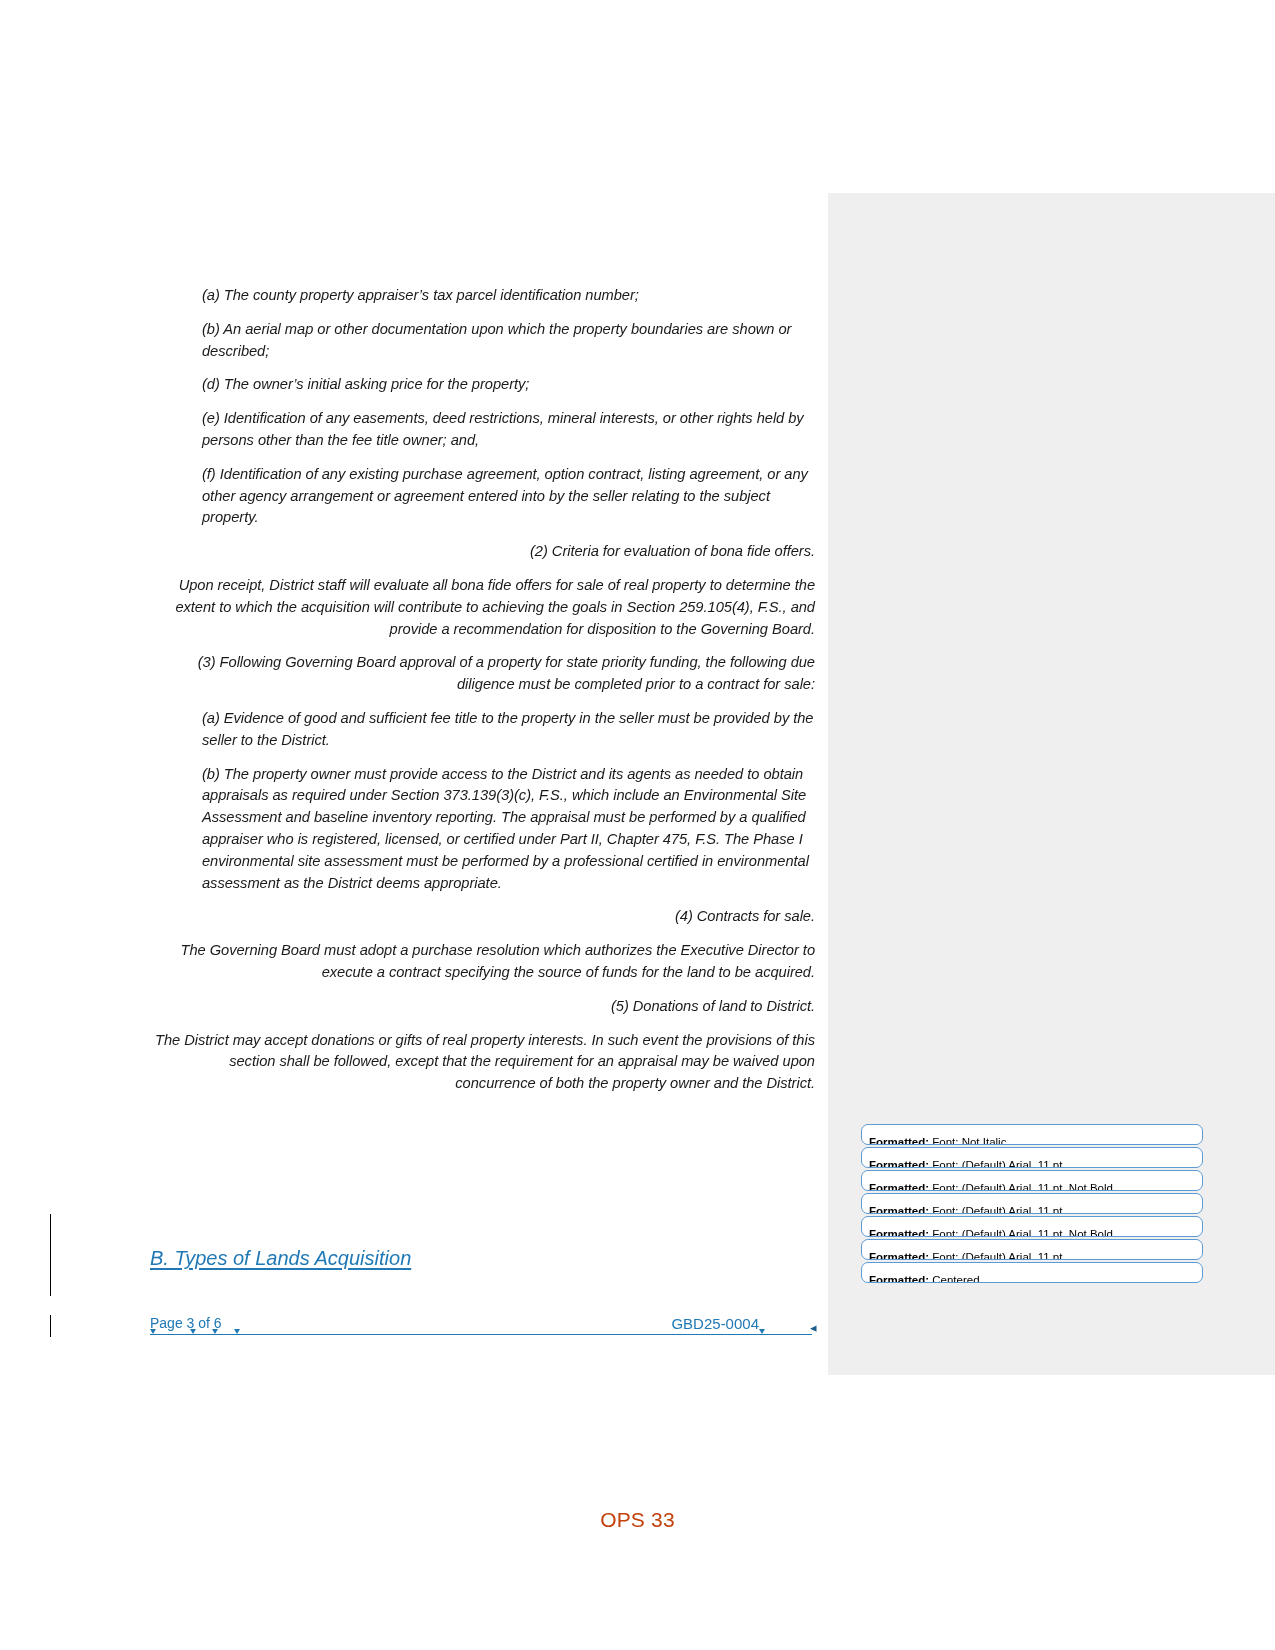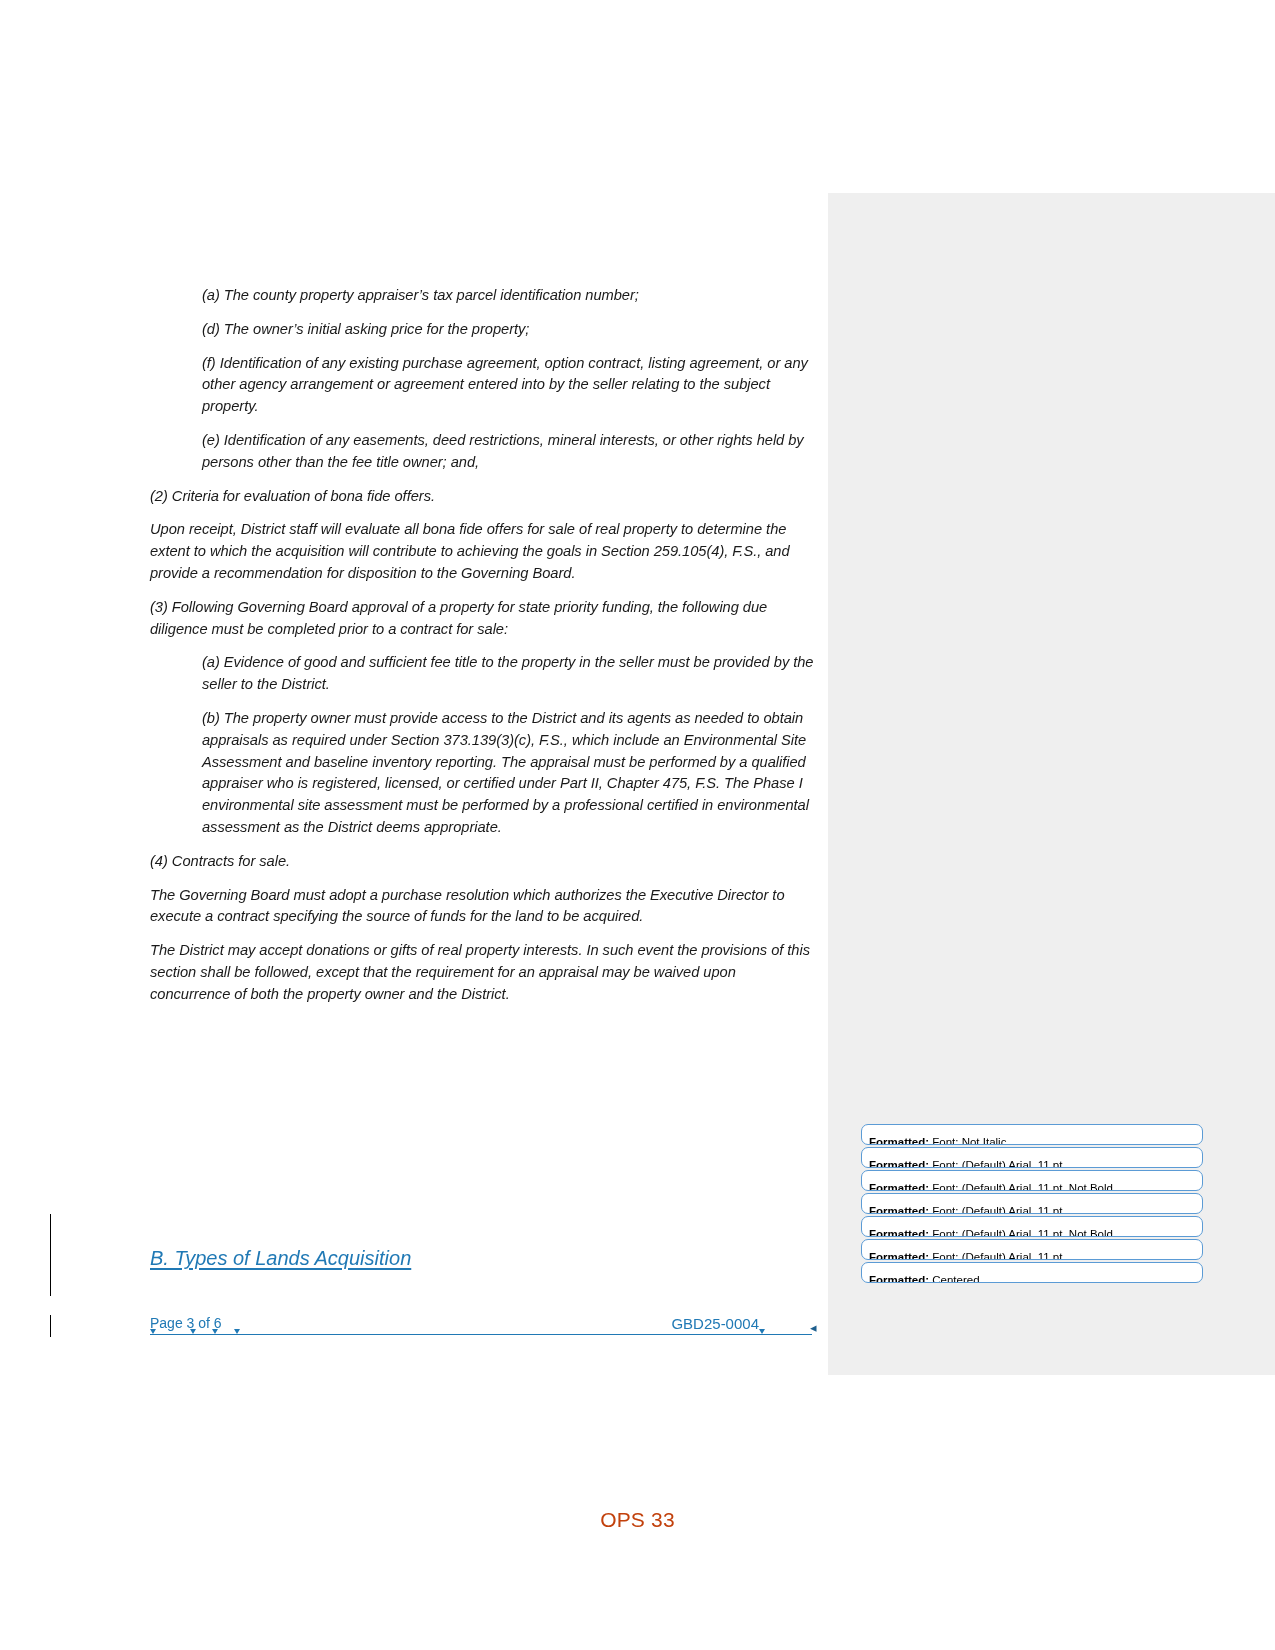--- a/index.html
+++ b/index.html
@@ -48,21 +48,21 @@
     line-height: 21.8px;
     color: #1a1a1a;
     margin: 0 0 12px 0;
     text-align: left;
     letter-spacing: -0.05px;
   }
   .para.indent {
     margin-left: 52px;
     width: 613px;
   }
-  .para.flush { margin-left: 0; }
+  .para.flush { margin-left: 0; text-align: right; }
 
   
   #heading-b {
     position: absolute;
     left: 150px;
     top: 1248px;
     font-size: 20px;
     line-height: 21px;
     color: #2079b5;
     text-decoration: underline;
@@ -167,30 +167,32 @@
 
 <div id="page-sheet">
 
   <div id="comment-pane"></div>
 
   <div class="change-bar" id="change-bar-1"></div>
   <div class="change-bar" id="change-bar-2"></div>
 
   <div id="doc-body">
       <p class="para indent">(a) The county property appraiser’s tax parcel identification number;</p>
+      <p class="para indent">(b) An aerial map or other documentation upon which the property boundaries are shown or described;</p>
       <p class="para indent">(d) The owner’s initial asking price for the property;</p>
+      <p class="para indent">(e) Identification of any easements, deed restrictions, mineral interests, or other rights held by persons other than the fee title owner; and,</p>
       <p class="para indent">(f) Identification of any existing purchase agreement, option contract, listing agreement, or any other agency arrangement or agreement entered into by the seller relating to the subject property.</p>
-      <p class="para indent">(e) Identification of any easements, deed restrictions, mineral interests, or other rights held by persons other than the fee title owner; and,</p>
       <p class="para flush">(2) Criteria for evaluation of bona fide offers.</p>
       <p class="para flush">Upon receipt, District staff will evaluate all bona fide offers for sale of real property to determine the extent to which the acquisition will contribute to achieving the goals in Section 259.105(4), F.S., and provide a recommendation for disposition to the Governing Board.</p>
       <p class="para flush">(3) Following Governing Board approval of a property for state priority funding, the following due diligence must be completed prior to a contract for sale:</p>
       <p class="para indent">(a) Evidence of good and sufficient fee title to the property in the seller must be provided by the seller to the District.</p>
       <p class="para indent">(b) The property owner must provide access to the District and its agents as needed to obtain appraisals as required under Section 373.139(3)(c), F.S., which include an Environmental Site Assessment and baseline inventory reporting. The appraisal must be performed by a qualified appraiser who is registered, licensed, or certified under Part II, Chapter 475, F.S. The Phase I environmental site assessment must be performed by a professional certified in environmental assessment as the District deems appropriate.</p>
       <p class="para flush">(4) Contracts for sale.</p>
       <p class="para flush">The Governing Board must adopt a purchase resolution which authorizes the Executive Director to execute a contract specifying the source of funds for the land to be acquired.</p>
+      <p class="para flush">(5) Donations of land to District.</p>
       <p class="para flush">The District may accept donations or gifts of real property interests. In such event the provisions of this section shall be followed, except that the requirement for an appraisal may be waived upon concurrence of both the property owner and the District.</p>
     </div>
 
   <div id="heading-b">B. Types of Lands Acquisition</div>
 
   <div id="footer">
     <div id="footer-rule"></div>
     <div id="footer-left">Page 3 of 6</div>
     <div id="footer-right">GBD25-0004</div>
   <span class="rev-tick" style="left: 0px; top: 14px;"></span>

